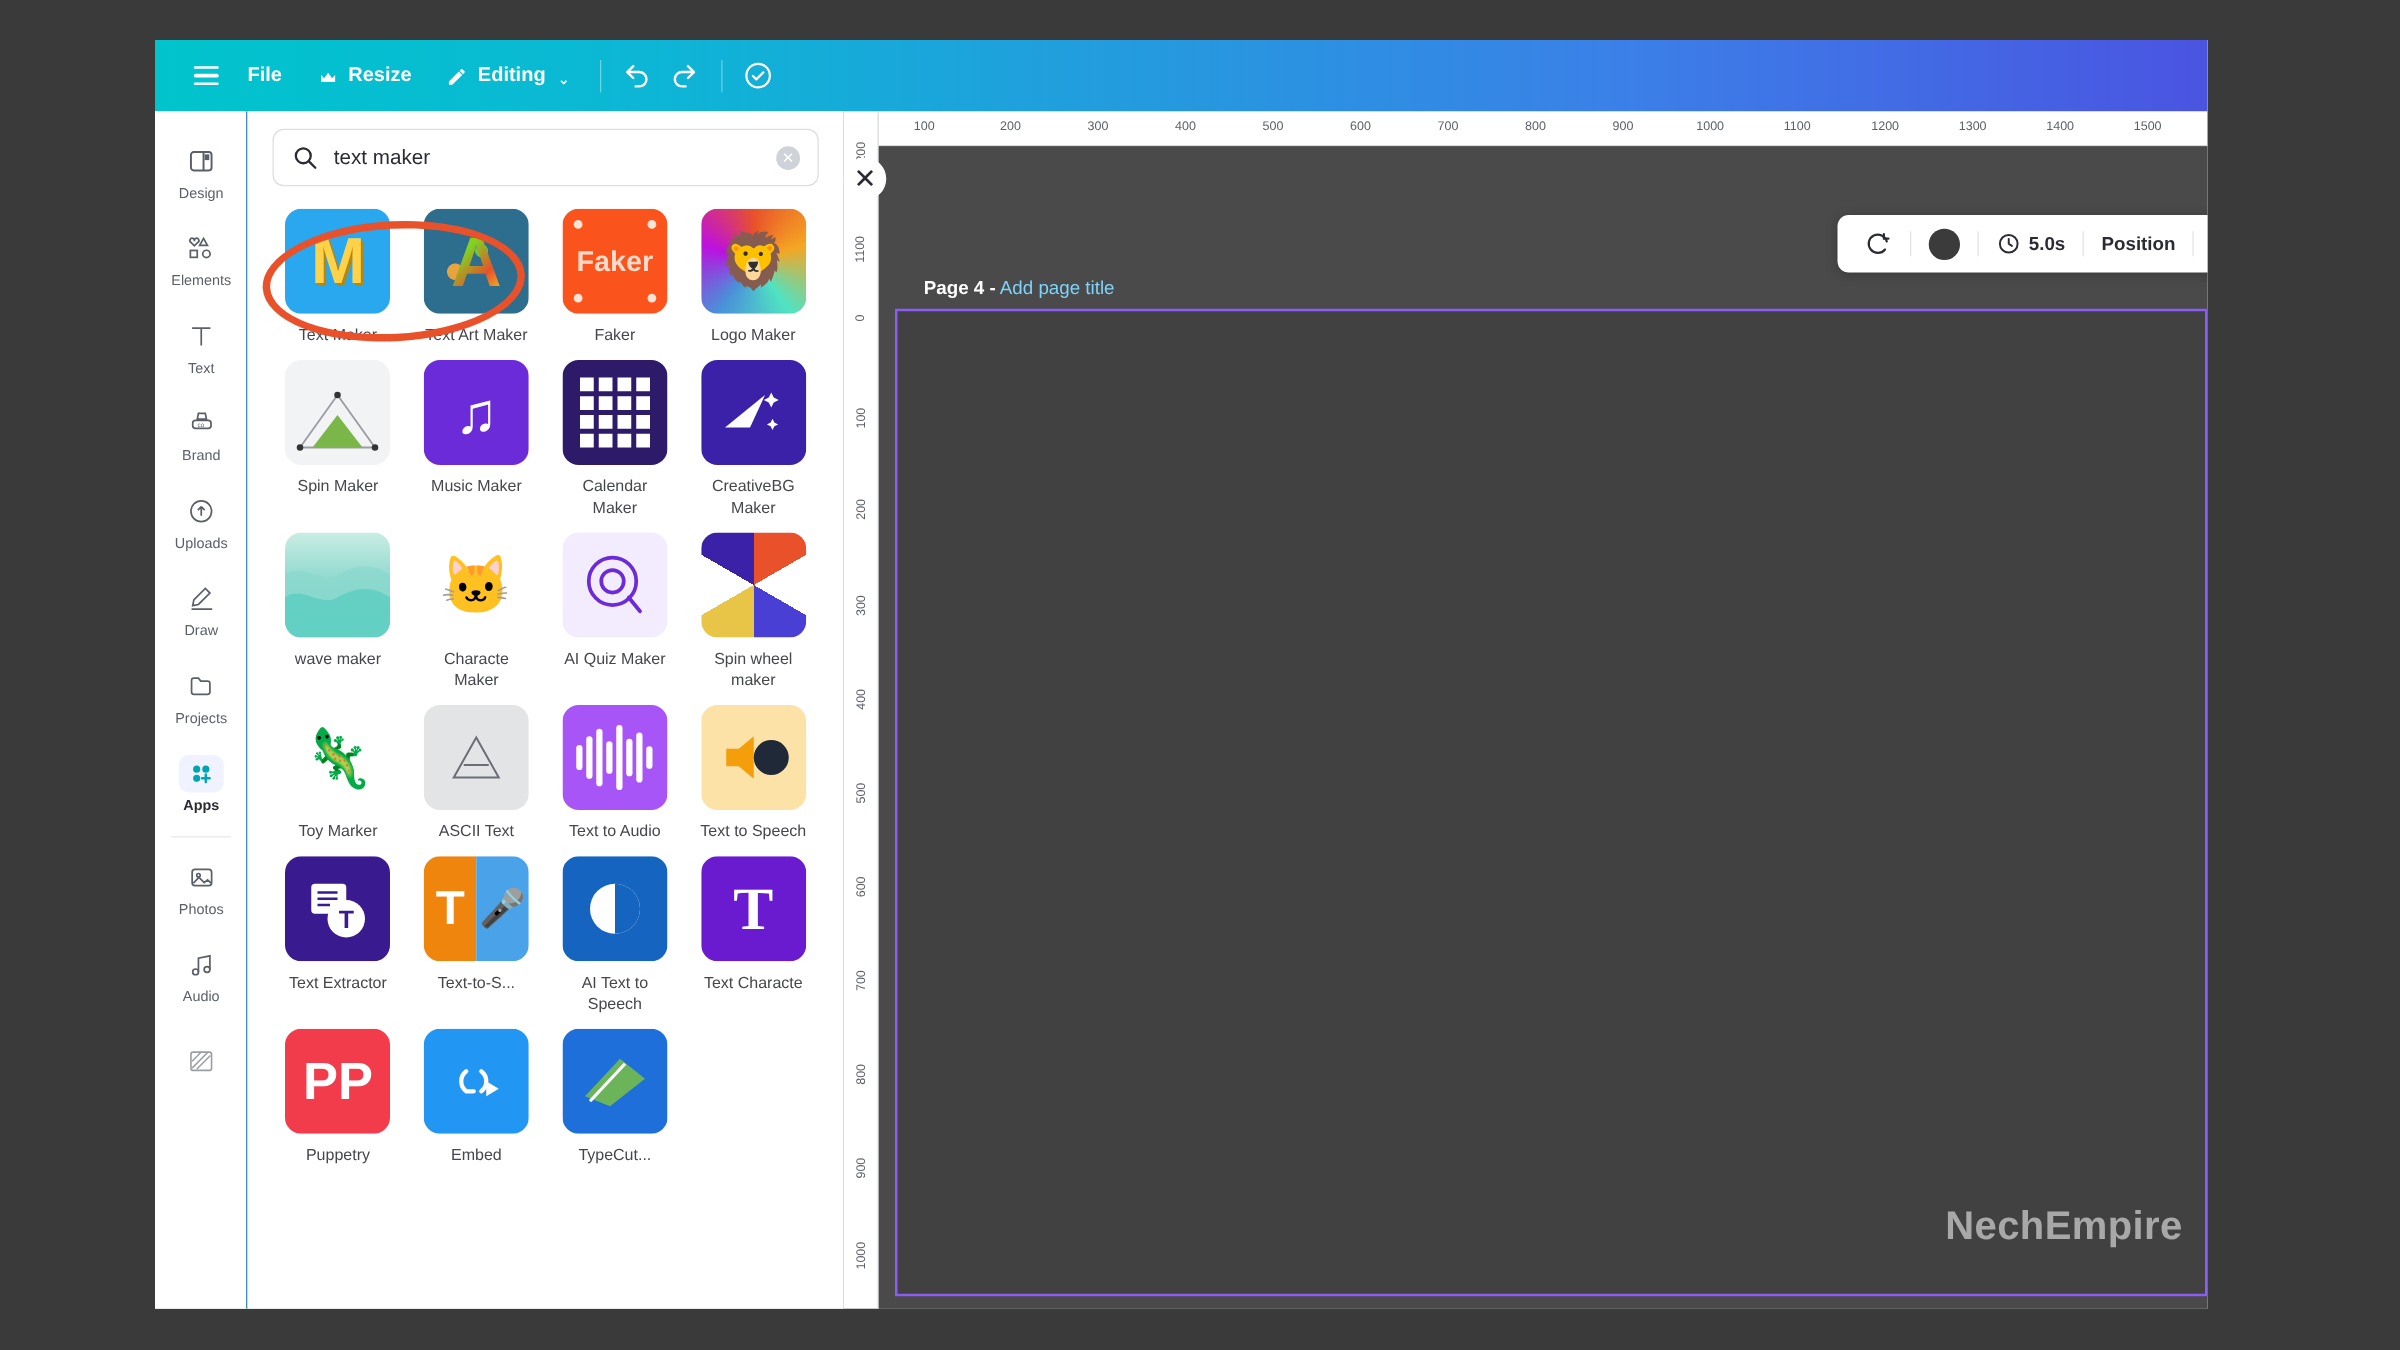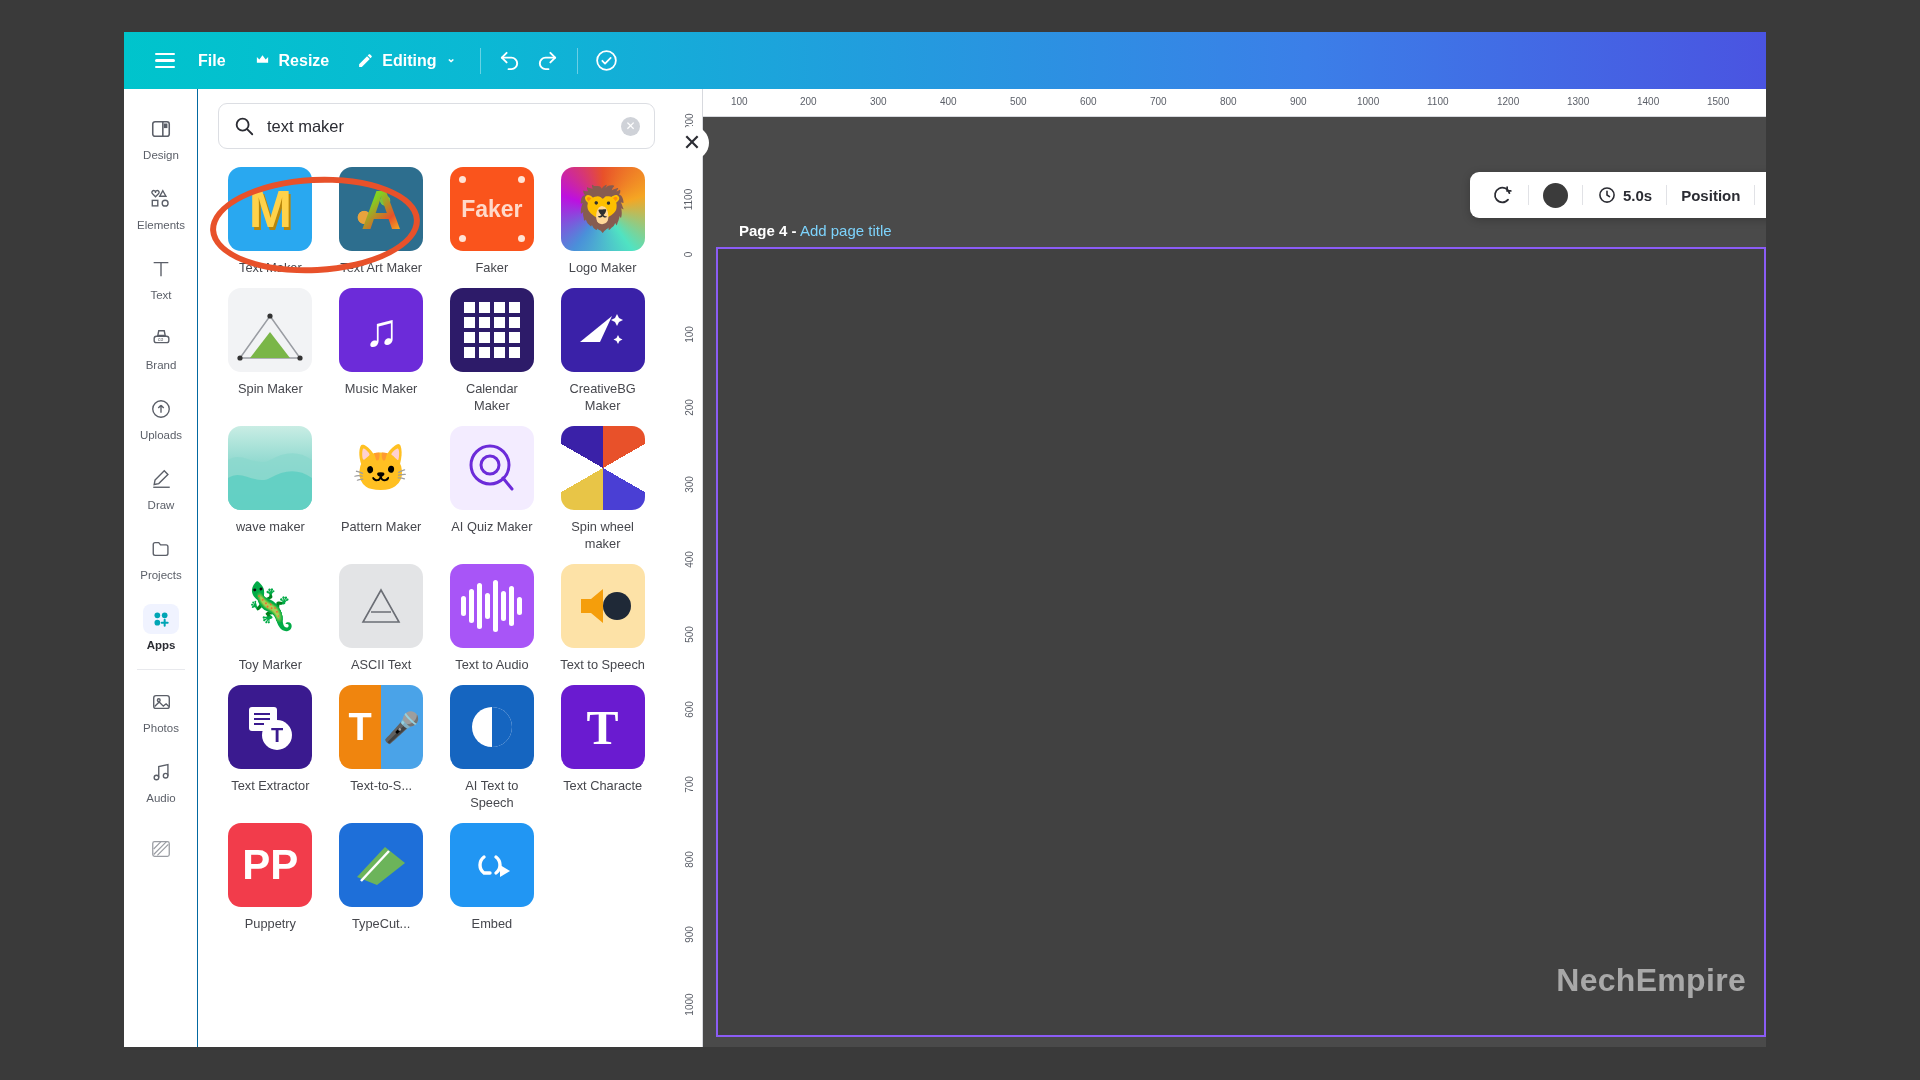--- a/index.html
+++ b/index.html
@@ -22,21 +22,21 @@
   
   #top-bar {
     position: absolute; left: 0; top: 0;
     width: 1642px; height: 57px;
     background: linear-gradient(90deg, #00c4cc 0%, #0bb8d4 22%, #3b7fe8 72%, #4a54e1 100%);
     display: flex; align-items: center;
     padding-left: 22px;
     gap: 0px;
   }
   .tb-item {
-    display: flex; align-items: flex-start; gap: 8px;
+    display: flex; align-items: flex-end; gap: 8px;
     color: #ffffff; font-size: 16px; font-weight: bold;
     padding: 7px 14px; border-radius: 6px;
     white-space: nowrap;
   }
   .tb-item.plain { font-weight: bold; }
   .hamburger { display: flex; flex-direction: column; gap: 4px; width: 20px; }
   .hamburger span { display: block; height: 2.3px; background: #fff; border-radius: 2px; }
   .tb-sep {
     width: 1px; height: 26px; background: rgba(255,255,255,0.38);
     margin: 0 10px;
@@ -673,21 +673,21 @@
             </svg>
           </div>
         </div>
         <div class="app-label">wave maker</div>
       </div>
 
       <div class="app-cell">
         <div class="app-thumb">
           <div class="tm-sticker">🐱</div>
         </div>
-        <div class="app-label">Pattern Maker</div>
+        <div class="app-label">Characte Maker</div>
       </div>
 
       <div class="app-cell">
         <div class="app-thumb">
           <div class="tm-quiz">
             <svg width="58" height="58" viewBox="0 0 58 58" fill="none" stroke="#6c2bd9" stroke-width="3">
               <circle cx="27" cy="26" r="19"></circle>
               <circle cx="27" cy="26" r="9"></circle>
               <path d="M40 39l9 11" stroke-linecap="round"></path>
             </svg>
@@ -797,41 +797,41 @@
 
       <div class="app-cell">
         <div class="app-thumb">
           <div class="tm-pup">PP</div>
         </div>
         <div class="app-label">Puppetry</div>
       </div>
 
       <div class="app-cell">
         <div class="app-thumb">
-          <div class="tm-typecut">
-            <svg width="60" height="56" viewBox="0 0 60 56">
-              <path d="M6 40 L34 10 L54 26 L26 48 Z" fill="#7ac143" opacity="0.85"></path>
-              <path d="M10 44 L38 14" stroke="#fff" stroke-width="2.5"></path>
-            </svg>
-          </div>
-        </div>
-        <div class="app-label">TypeCut...</div>
-      </div>
-
-      <div class="app-cell">
-        <div class="app-thumb">
           <div class="tm-embed">
             <svg width="52" height="44" viewBox="0 0 52 44" fill="none" stroke="#fff" stroke-width="3.4" stroke-linecap="round">
               <path d="M18 14a10 10 0 0 0 0 16h6"></path>
               <path d="M30 30a10 10 0 0 0 0-16"></path>
               <path d="M34 22l10 6-10 6z" fill="#fff" stroke="none"></path>
             </svg>
           </div>
         </div>
         <div class="app-label">Embed</div>
+      </div>
+
+      <div class="app-cell">
+        <div class="app-thumb">
+          <div class="tm-typecut">
+            <svg width="60" height="56" viewBox="0 0 60 56">
+              <path d="M6 40 L34 10 L54 26 L26 48 Z" fill="#7ac143" opacity="0.85"></path>
+              <path d="M10 44 L38 14" stroke="#fff" stroke-width="2.5"></path>
+            </svg>
+          </div>
+        </div>
+        <div class="app-label">TypeCut...</div>
       </div>
 
     </div>
 
     <div id="annot-ellipse"></div>
   </div>
 
   <div id="panel-close">
     <span>✕</span>
   </div>

